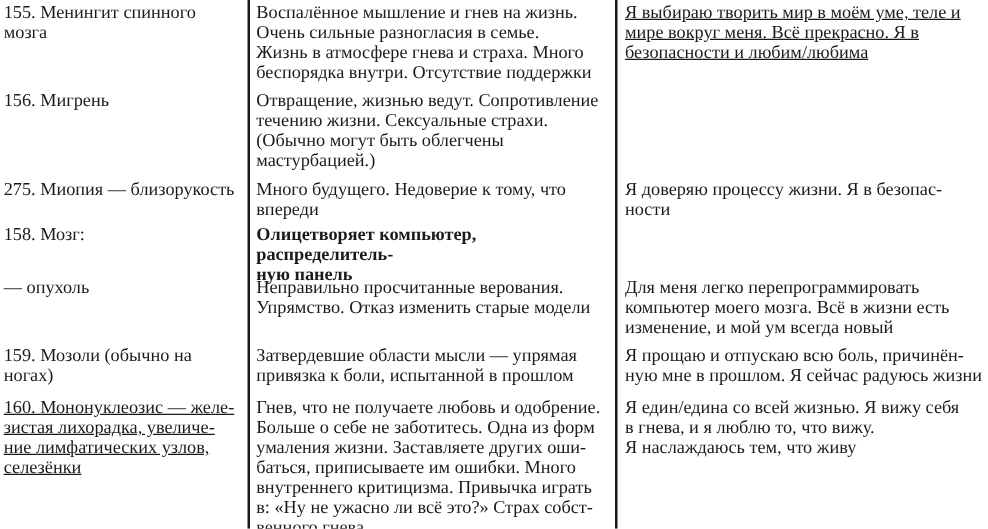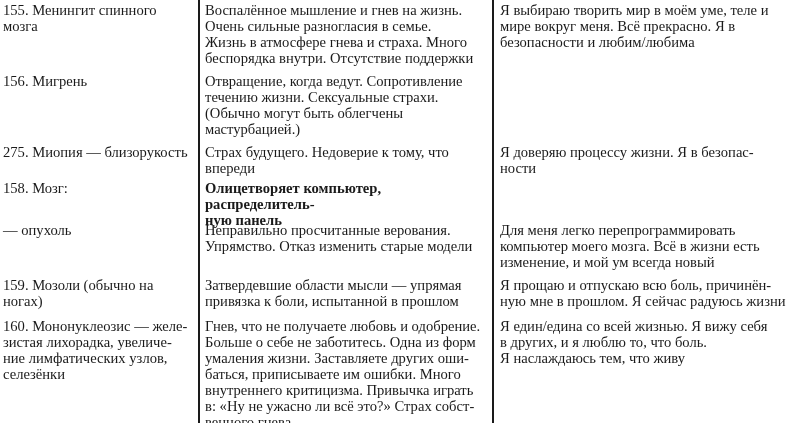--- a/index.html
+++ b/index.html
@@ -48,32 +48,32 @@
 <div class="page">
   <div class="vline v1"></div>
   <div class="vline v2"></div>
 
   <div class="cell c1" style="top:2px;">155. Менингит спинного
 мозга</div>
   <div class="cell c2" style="top:2px;">Воспалённое мышление и гнев на жизнь.
 Очень сильные разногласия в семье.
 Жизнь в атмосфере гнева и страха. Много
 беспорядка внутри. Отсутствие поддержки</div>
-  <div class="cell c3" style="top:2px;">Я выбираю творить мир в моём уме, теле и
+  <div class="cell c3" style="top:2px;text-decoration:underline;">Я выбираю творить мир в моём уме, теле и
 мире вокруг меня. Всё прекрасно. Я в
 безопасности и любим/любима</div>
 
   <div class="cell c1" style="top:73px;">156. Мигрень</div>
-  <div class="cell c2" style="top:73px;">Отвращение, когда ведут. Сопротивление
+  <div class="cell c2" style="top:73px;">Отвращение, жизнью ведут. Сопротивление
 течению жизни. Сексуальные страхи.
 (Обычно могут быть облегчены
 мастурбацией.)</div>
 
   <div class="cell c1" style="top:144px;">275. Миопия — близорукость</div>
-  <div class="cell c2" style="top:144px;">Страх будущего. Недоверие к тому, что
+  <div class="cell c2" style="top:144px;">Много будущего. Недоверие к тому, что
 впереди</div>
   <div class="cell c3" style="top:144px;">Я доверяю процессу жизни. Я в безопас-
 ности</div>
 
   <div class="cell c1" style="top:180px;">158. Мозг:</div>
   <div class="cell c2" style="top:180px;font-weight:bold;">Олицетворяет компьютер, распределитель-
 ную панель</div>
 
   <div class="cell c1" style="top:222px;">— опухоль</div>
   <div class="cell c2" style="top:222px;">Неправильно просчитанные верования.
@@ -82,27 +82,27 @@
 компьютер моего мозга. Всё в жизни есть
 изменение, и мой ум всегда новый</div>
 
   <div class="cell c1" style="top:277px;font-family:Liberation Serif, serif;">159. Мозоли (обычно на
 ногах)</div>
   <div class="cell c2" style="top:277px;">Затвердевшие области мысли — упрямая
 привязка к боли, испытанной в прошлом</div>
   <div class="cell c3" style="top:277px;">Я прощаю и отпускаю всю боль, причинён-
 ную мне в прошлом. Я сейчас радуюсь жизни</div>
 
-  <div class="cell c1" style="top:318px;">160. Мононуклеозис — желе-
+  <div class="cell c1" style="top:318px;text-decoration:underline;">160. Мононуклеозис — желе-
 зистая лихорадка, увеличе-
 ние лимфатических узлов,
 селезёнки</div>
   <div class="cell c2" style="top:318px;">Гнев, что не получаете любовь и одобрение.
 Больше о себе не заботитесь. Одна из форм
 умаления жизни. Заставляете других оши-
 баться, приписываете им ошибки. Много
 внутреннего критицизма. Привычка играть
 в: «Ну не ужасно ли всё это?» Страх собст-
 венного гнева</div>
   <div class="cell c3" style="top:318px;">Я един/едина со всей жизнью. Я вижу себя
-в других, и я люблю то, что боль.
+в гнева, и я люблю то, что вижу.
 Я наслаждаюсь тем, что живу</div>
 </div>
 
 </body></html>

